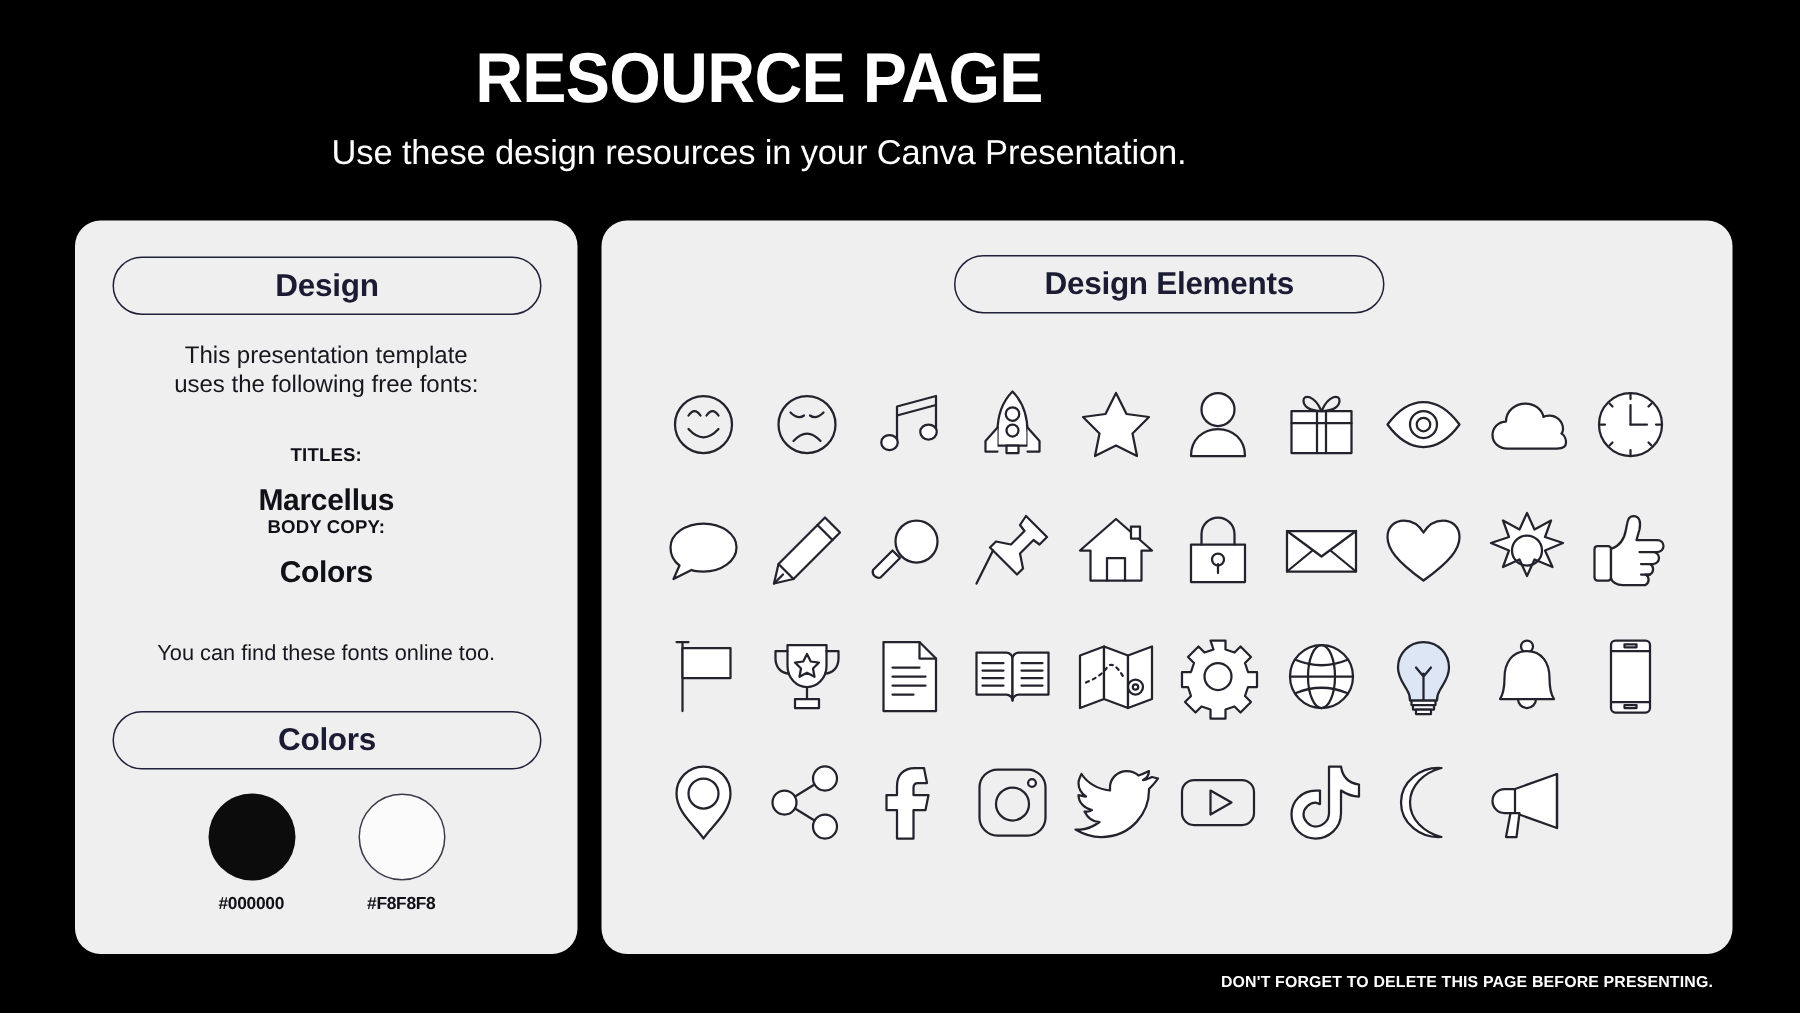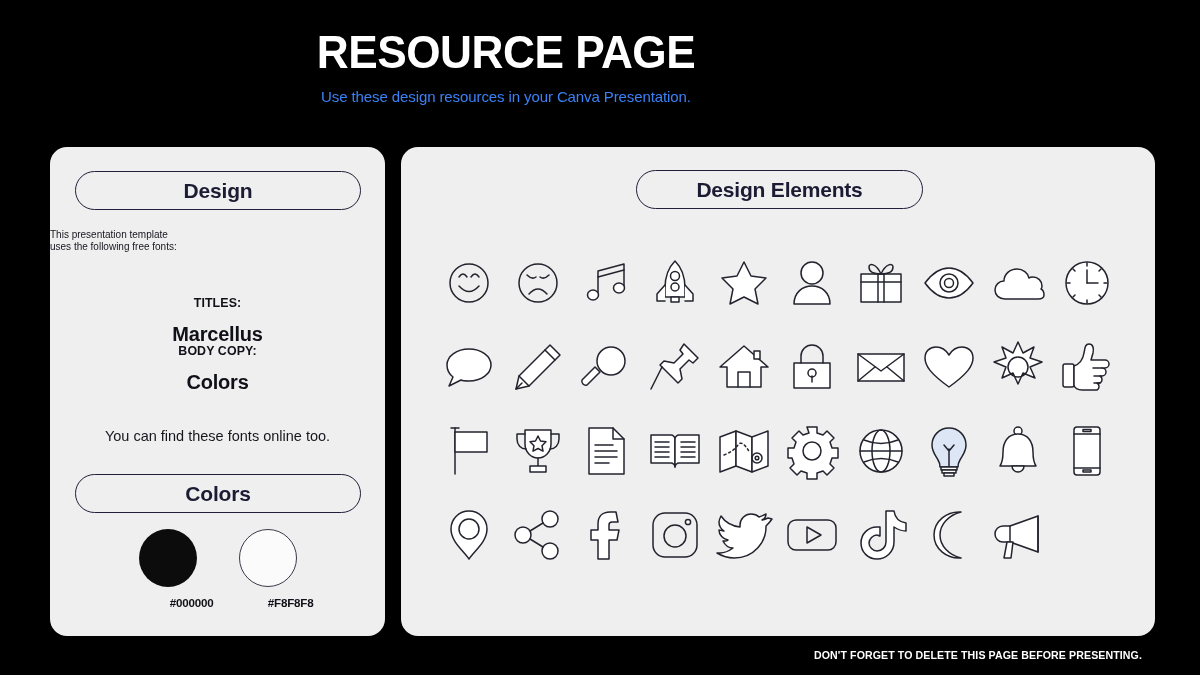--- a/index.html
+++ b/index.html
@@ -33,23 +33,23 @@
     font-size: 47px;
     font-weight: 700;
     letter-spacing: -0.5px;
     color: #ffffff;
     line-height: 1.12;
     transform: scaleX(0.94);
   }
 
   #page-subtitle {
     margin-top: 9px;
-    font-size: 15px;
+    font-size: 23px;
     font-weight: 400;
-    color: #3b82f6;
+    color: #ffffff;
     letter-spacing: -0.1px;
   }
 
   
   .card {
     position: absolute;
     background: #efefef;
     border-radius: 17px;
   }
 
@@ -109,22 +109,22 @@
     font-size: 21px;
     letter-spacing: -0.2px;
   }
 
   
   #fonts-intro {
     position: absolute;
     left: 0;
     top: 82px;
     width: 335px;
-    text-align: left;
-    font-size: 10px;
+    text-align: center;
+    font-size: 16px;
     line-height: 1.18;
     color: #16161f;
   }
 
   #titles-block {
     position: absolute;
     left: 0;
     top: 149px;
     width: 335px;
     text-align: center;
@@ -169,21 +169,21 @@
     left: 0;
     top: 382px;
     width: 335px;
     display: flex;
     justify-content: center;
     gap: 8px;
   }
 
   .swatch-item {
     width: 92px;
-    text-align: right;
+    text-align: center;
   }
 
   .swatch-dot {
     width: 58px;
     height: 58px;
     border-radius: 50%;
     margin: 0 auto;
   }
 
   .swatch-dot.dark { background: #0c0c0c; }

